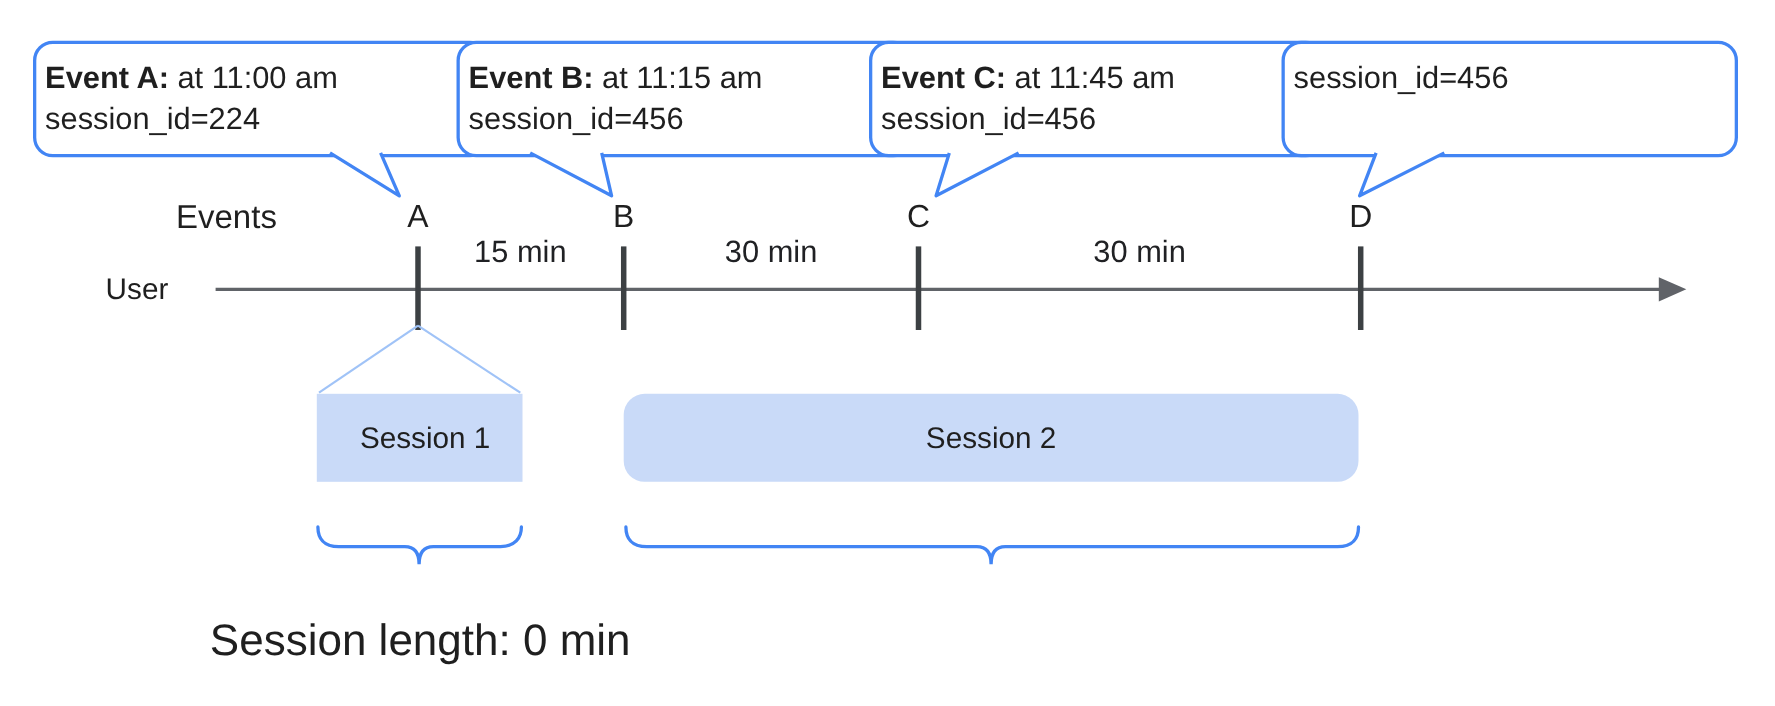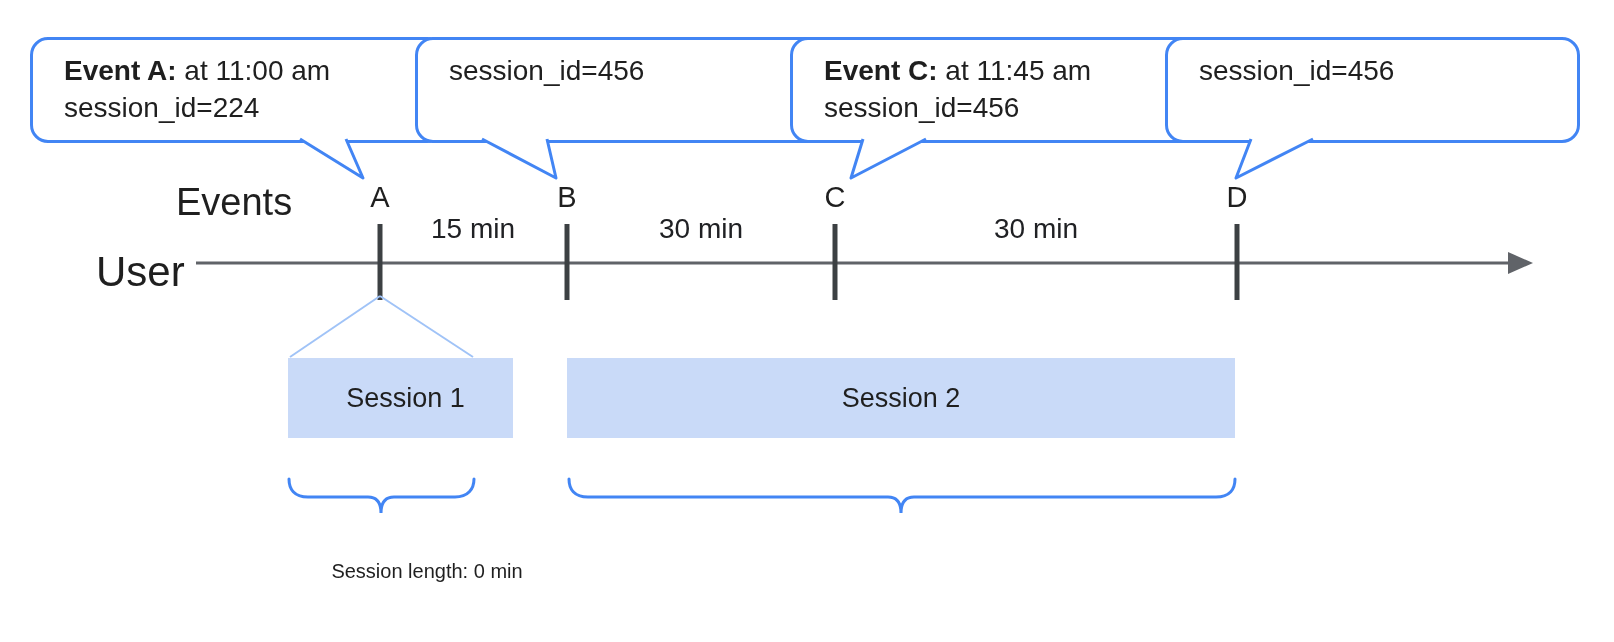--- a/index.html
+++ b/index.html
@@ -2,52 +2,53 @@
 <html><head>
 <meta charset="utf-8">
 <style>
   * { margin:0; padding:0; box-sizing:border-box; }
   html,body { background:#ffffff; font-family:"Liberation Sans", sans-serif; color:#1f1f1f; }
   .canvas { position:relative; width:1614px; height:642px; background:#ffffff; overflow:hidden; }
 
   .callout {
     position:absolute; top:37px; width:415px; height:106px;
     background:#ffffff; border:3px solid #4285f4; border-radius:18px;
-    padding:12px 31px; font-size:28px; line-height:37px; white-space:nowrap;
+    padding:12px 8px; font-size:28px; line-height:37px; white-space:nowrap;
     z-index:1;
   }
   .callout .b { font-weight:bold; }
 
   .txt { position:absolute; white-space:nowrap; z-index:2; }
-  .events-label { font-size:38px; top:181px; left:176px; }
+  .events-label { font-size:30px; top:181px; left:160px; }
   .letter { font-size:29px; top:181px; transform:translateX(-50%); }
-  .user-label { font-size:42px; top:248px; left:96px; }
+  .user-label { font-size:27px; top:248px; left:96px; }
   .interval { font-size:28px; top:213px; transform:translateX(-50%); color:#202124; }
-  .length-label { font-size:20px; top:560px; transform:translateX(-50%);margin-left:45px; }
+  .length-label { font-size:40px; top:560px; transform:translateX(-50%); }
 
   .session-box {
     position:absolute; top:358px; height:80px; background:#c9daf8;
     display:flex; align-items:center; justify-content:center;
     font-size:27px; z-index:1;
   }
-  .s1 { left:288px; width:225px;padding-left:10px; }
-  .s2 { left:567px; width:668px; }
+  .s1 { left:288px; width:187px;padding-left:10px; }
+  .s2 { left:567px; width:668px;border-radius:19px; }
 
   .svg-layer { position:absolute; left:0; top:0; width:1614px; height:642px; z-index:3; pointer-events:none; }
 </style>
 </head>
 <body>
 
 <div class="canvas">
 
   <div class="callout" style="left:30px">
     <div><span class="b">Event A:</span><span> at 11:00 am</span></div>
     <div>session_id=224</div>
   </div>
   <div class="callout" style="left:415px">
+    <div><span class="b">Event B:</span><span> at 11:15 am</span></div>
     <div>session_id=456</div>
   </div>
   <div class="callout" style="left:790px">
     <div><span class="b">Event C:</span><span> at 11:45 am</span></div>
     <div>session_id=456</div>
   </div>
   <div class="callout" style="left:1165px">
     <div>session_id=456</div>
   </div>
 

